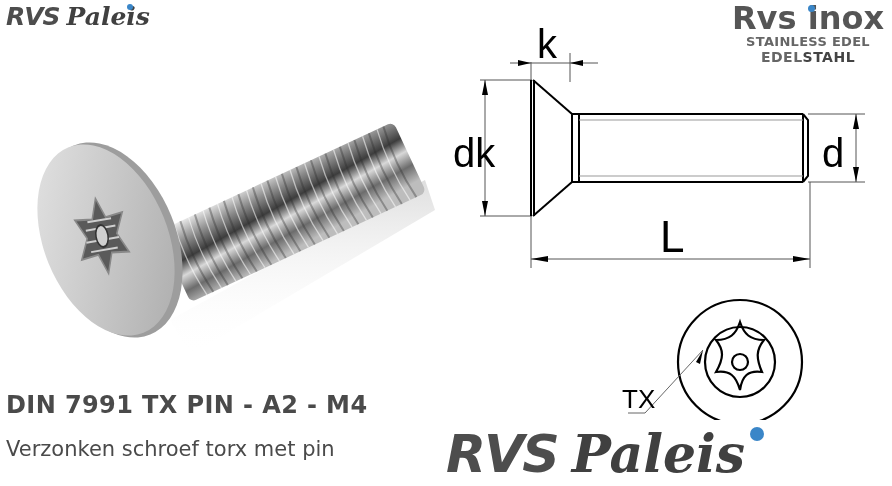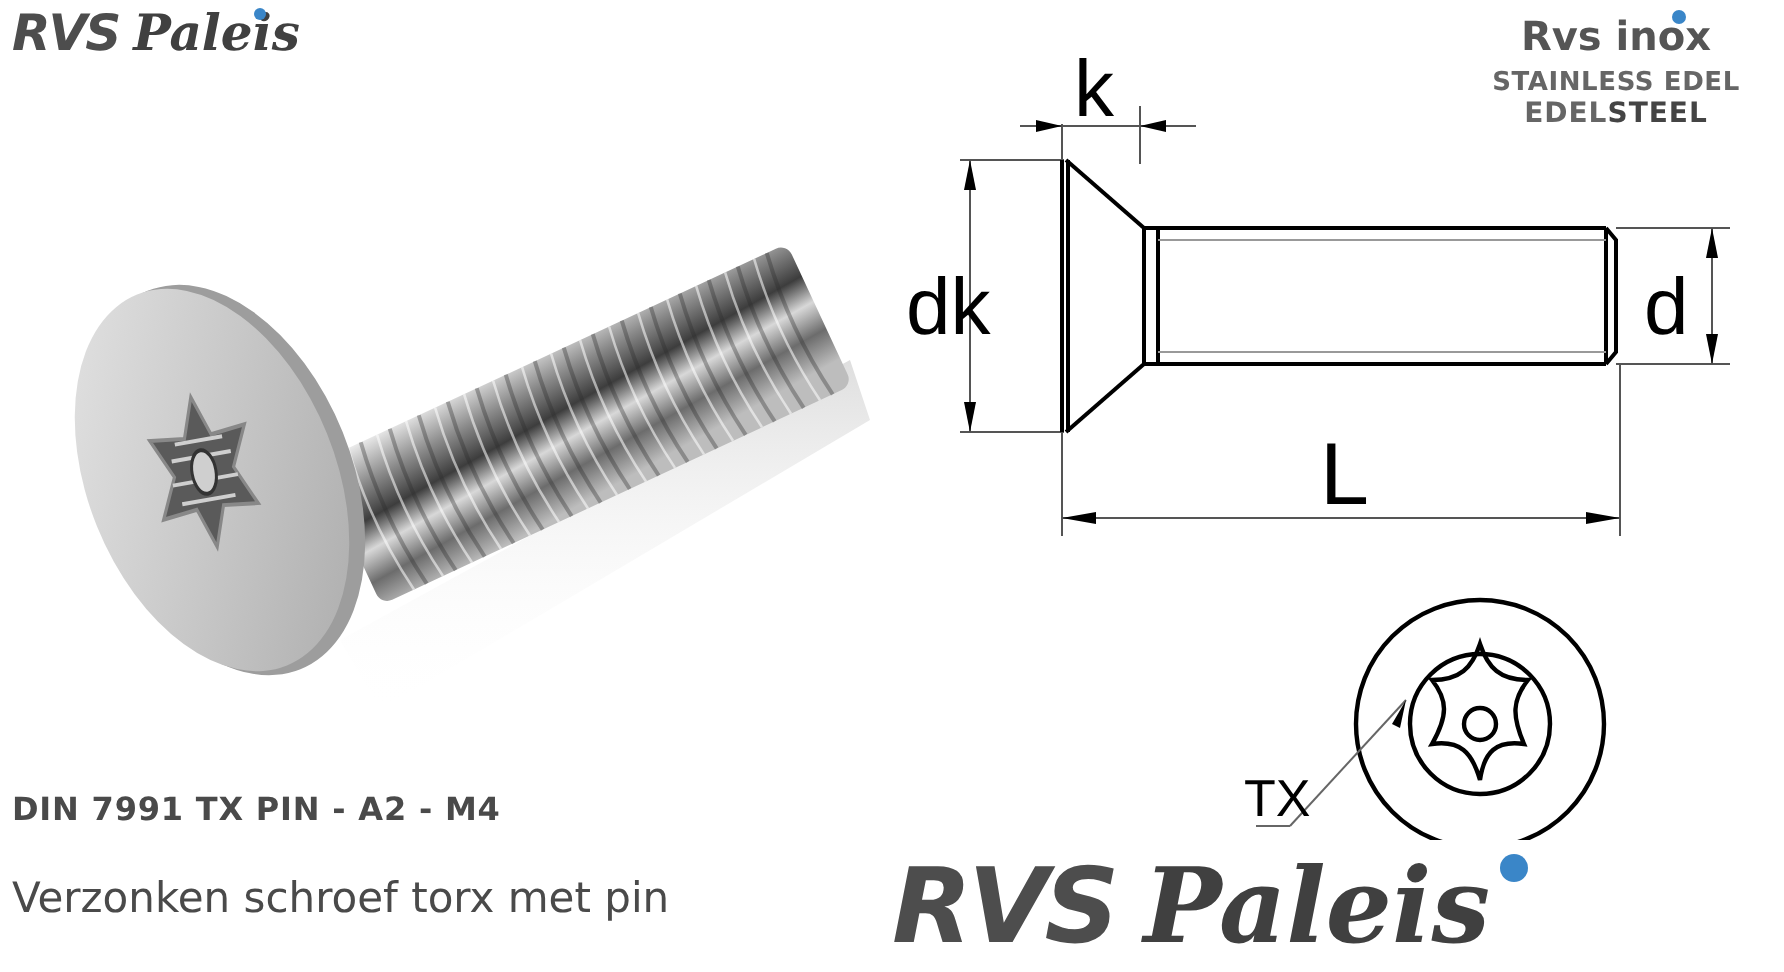--- a/index.html
+++ b/index.html
@@ -6,32 +6,32 @@
     body { width: 892px; height: 486px; position: relative; overflow: hidden; font-family: "DejaVu Sans", sans-serif; }
 
     .logo-small { position: absolute; left: 6px; top: 2px; height: 34px; display: flex; align-items: baseline; }
     .logo-rvs { font-family: "DejaVu Sans", sans-serif; font-weight: bold; font-style: italic; color: #4d4d4d; letter-spacing: -1px; }
     .logo-paleis { font-family: "DejaVu Serif", serif; font-weight: bold; font-style: italic; color: #404040; position: relative; }
     .logo-small .logo-rvs { font-size: 25px; }
     .logo-small .logo-paleis { font-size: 25px; margin-left: 7px; }
     .dot { position: absolute; border-radius: 50%; background: #3a86c8; }
 
     .inox { position: absolute; right: 6px; top: 2px; width: 156px; text-align: center; color: #555; }
-    .inox-title { font-family: "DejaVu Sans", sans-serif; font-weight: bold; font-size: 20px; line-height: 32px; color: #555; letter-spacing: 0px; position: relative; display: inline-block; }
+    .inox-title { font-family: "DejaVu Sans", sans-serif; font-weight: bold; font-size: 32px; line-height: 32px; color: #555; letter-spacing: 0px; position: relative; display: inline-block; }
     .inox-title .rv { color: #555; }
     .inox-sub1 { font-family: "DejaVu Sans", sans-serif; font-weight: bold; font-size: 13px; line-height: 15px; color: #666; letter-spacing: 0.3px; }
     .inox-sub2 { font-family: "DejaVu Sans", sans-serif; font-weight: bold; font-size: 14px; line-height: 16px; color: #666; letter-spacing: 0.5px; }
     .inox-sub2 .strong { color: #444; }
 
     .photo { position: absolute; left: 20px; top: 70px; width: 420px; height: 300px; }
 
     .drawing { position: absolute; left: 440px; top: 20px; width: 452px; height: 400px; }
 
     .title-block { position: absolute; left: 6px; top: 390px; }
-    .prod-title { font-family: "DejaVu Sans", sans-serif; font-weight: bold; font-size: 16px; line-height: 30px; color: #4a4a4a; letter-spacing: 0.4px; }
+    .prod-title { font-family: "DejaVu Sans", sans-serif; font-weight: bold; font-size: 24px; line-height: 30px; color: #4a4a4a; letter-spacing: 0.4px; }
     .prod-sub { font-family: "DejaVu Sans", sans-serif; font-size: 21px; line-height: 26px; color: #4a4a4a; margin-top: 16px; }
     .prod-sub2 { font-family: "DejaVu Sans", sans-serif; font-size: 17px; line-height: 22px; color: #4a4a4a; }
 
     .logo-big { position: absolute; left: 446px; top: 424px; height: 60px; display: flex; align-items: baseline; }
     .logo-big .logo-rvs { font-size: 52px; line-height: 60px; letter-spacing: -2px; }
     .logo-big .logo-paleis { font-size: 52px; line-height: 60px; margin-left: 14px; }
   </style>
 </head>
 <body>
 
@@ -40,21 +40,21 @@
   <span class="logo-paleis"><span>Paleis</span><span class="dot" style="width:6px;height:6px;left:60px;top:2px;"></span></span>
 </div>
 
 <div class="inox">
   <div class="inox-title">
     <span class="rv">Rvs</span>
     <span>inox</span>
     <span class="dot" style="width:7px;height:7px;left:76px;top:3px;"></span>
   </div>
   <div class="inox-sub1">STAINLESS EDEL</div>
-  <div class="inox-sub2"><span>EDEL</span><span class="strong">STEEL</span></div>
+  <div class="inox-sub2"><span>EDEL</span><span class="strong">STAHL</span></div>
 </div>
 
 <svg class="photo" viewBox="0 0 420 300" xmlns="http://www.w3.org/2000/svg">
   <defs>
     <linearGradient id="shaft" x1="0" y1="0" x2="0.25" y2="1">
       <stop offset="0" stop-color="#f2f2f2"></stop>
       <stop offset="0.25" stop-color="#8a8a8a"></stop>
       <stop offset="0.45" stop-color="#3d3d3d"></stop>
       <stop offset="0.62" stop-color="#d8d8d8"></stop>
       <stop offset="0.8" stop-color="#6c6c6c"></stop>

